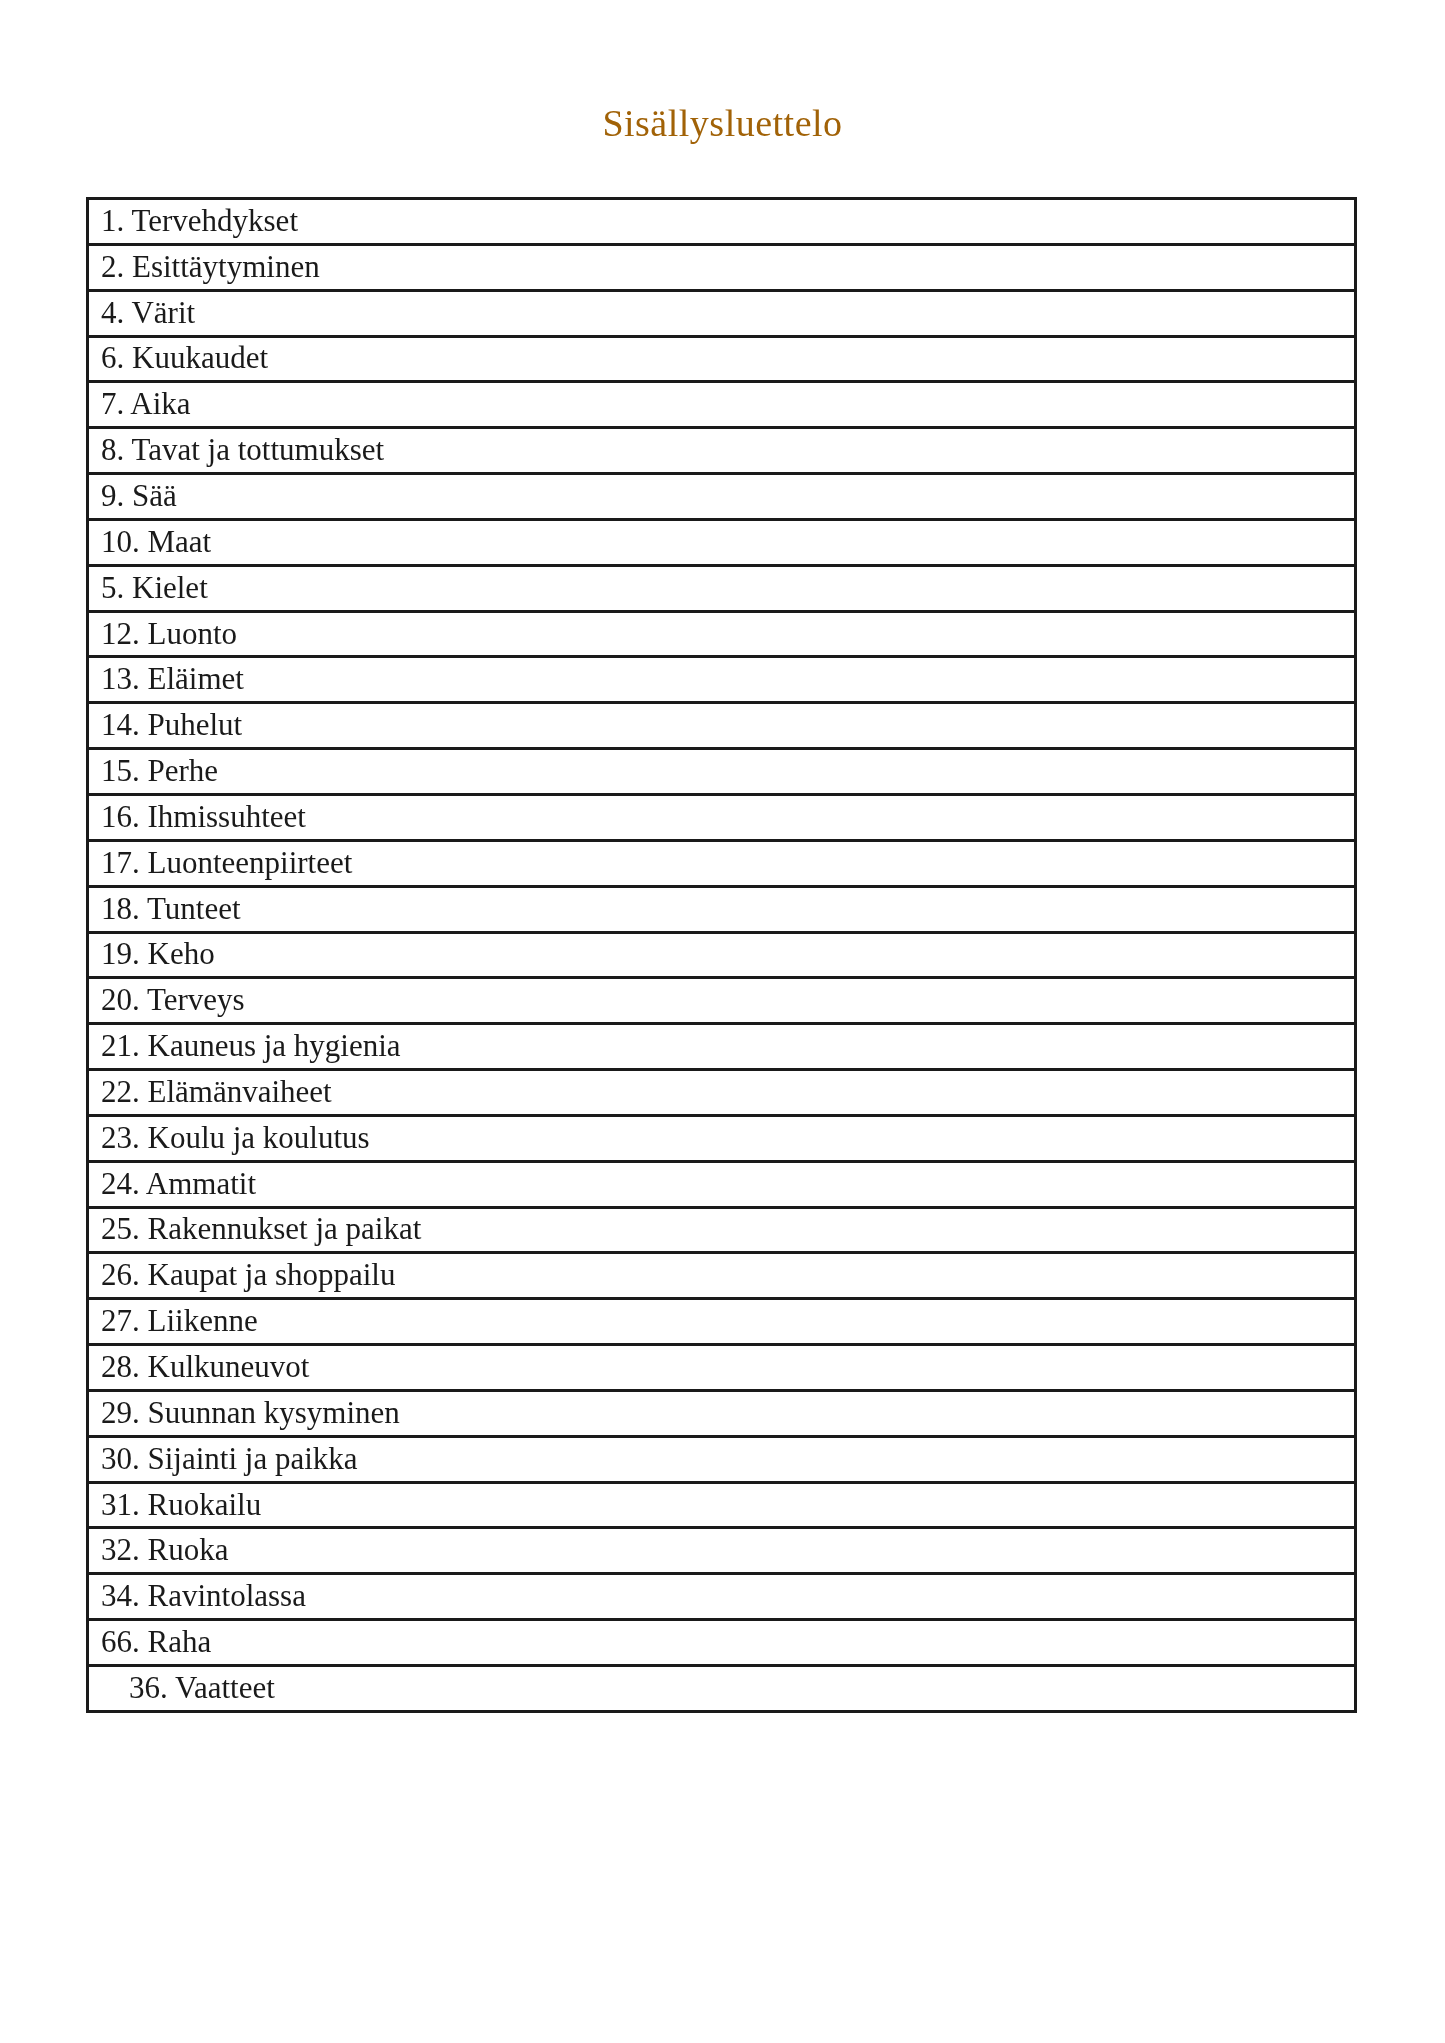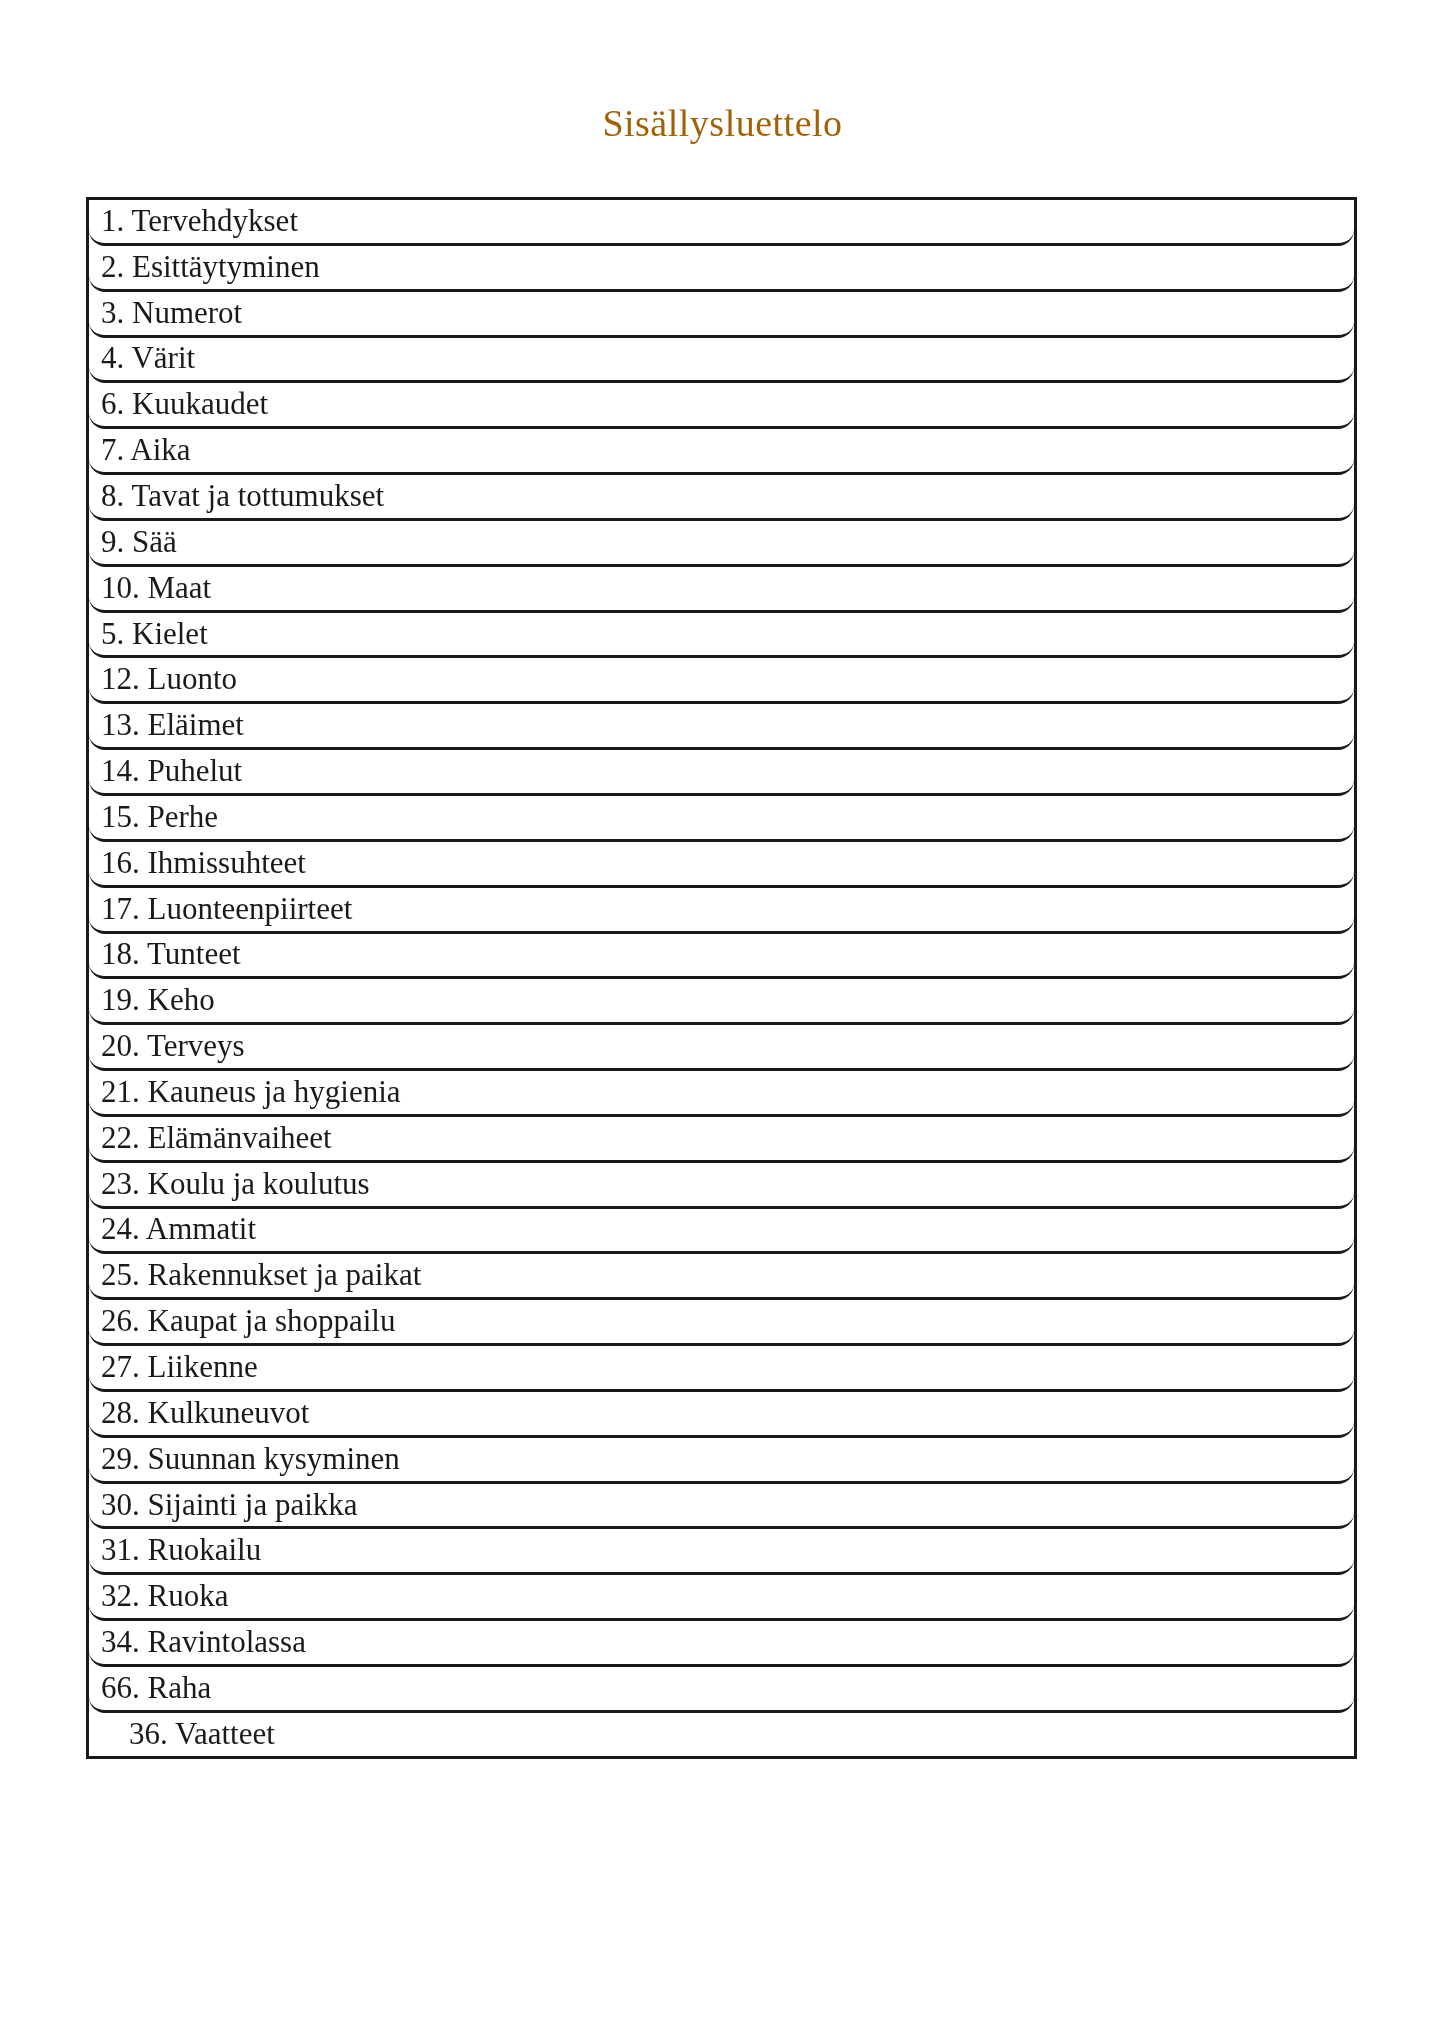--- a/index.html
+++ b/index.html
@@ -36,21 +36,20 @@
     background: #ffffff;
   }
   .toc-row {
     box-sizing: border-box;
     height: 45.85px;
     border-bottom: 3px solid #1a1a1a;
     display: flex;
     align-items: center;
     padding-left: 12px;
     padding-bottom: 2px;
-    border-radius: 16px;
   }
   .toc-row:last-child {
     border-bottom: none;
     height: 42.85px;
     padding-left: 40px;
   }
   .toc-row-label {
     font-size: 31px;
     line-height: 1;
     white-space: nowrap;
@@ -64,23 +63,20 @@
 
 <div class="toc-table">
   <div class="toc-row">
     <span class="toc-row-label">1. Tervehdykset</span>
   </div>
 
   <div class="toc-row">
     <span class="toc-row-label">2. Esittäytyminen</span>
   </div>
 
-  <div class="toc-row">
-    <span class="toc-row-label">3. Numerot</span>
-  </div>
 
   <div class="toc-row">
     <span class="toc-row-label">4. Värit</span>
   </div>
 
 
   <div class="toc-row">
     <span class="toc-row-label">6. Kuukaudet</span>
   </div>
 

